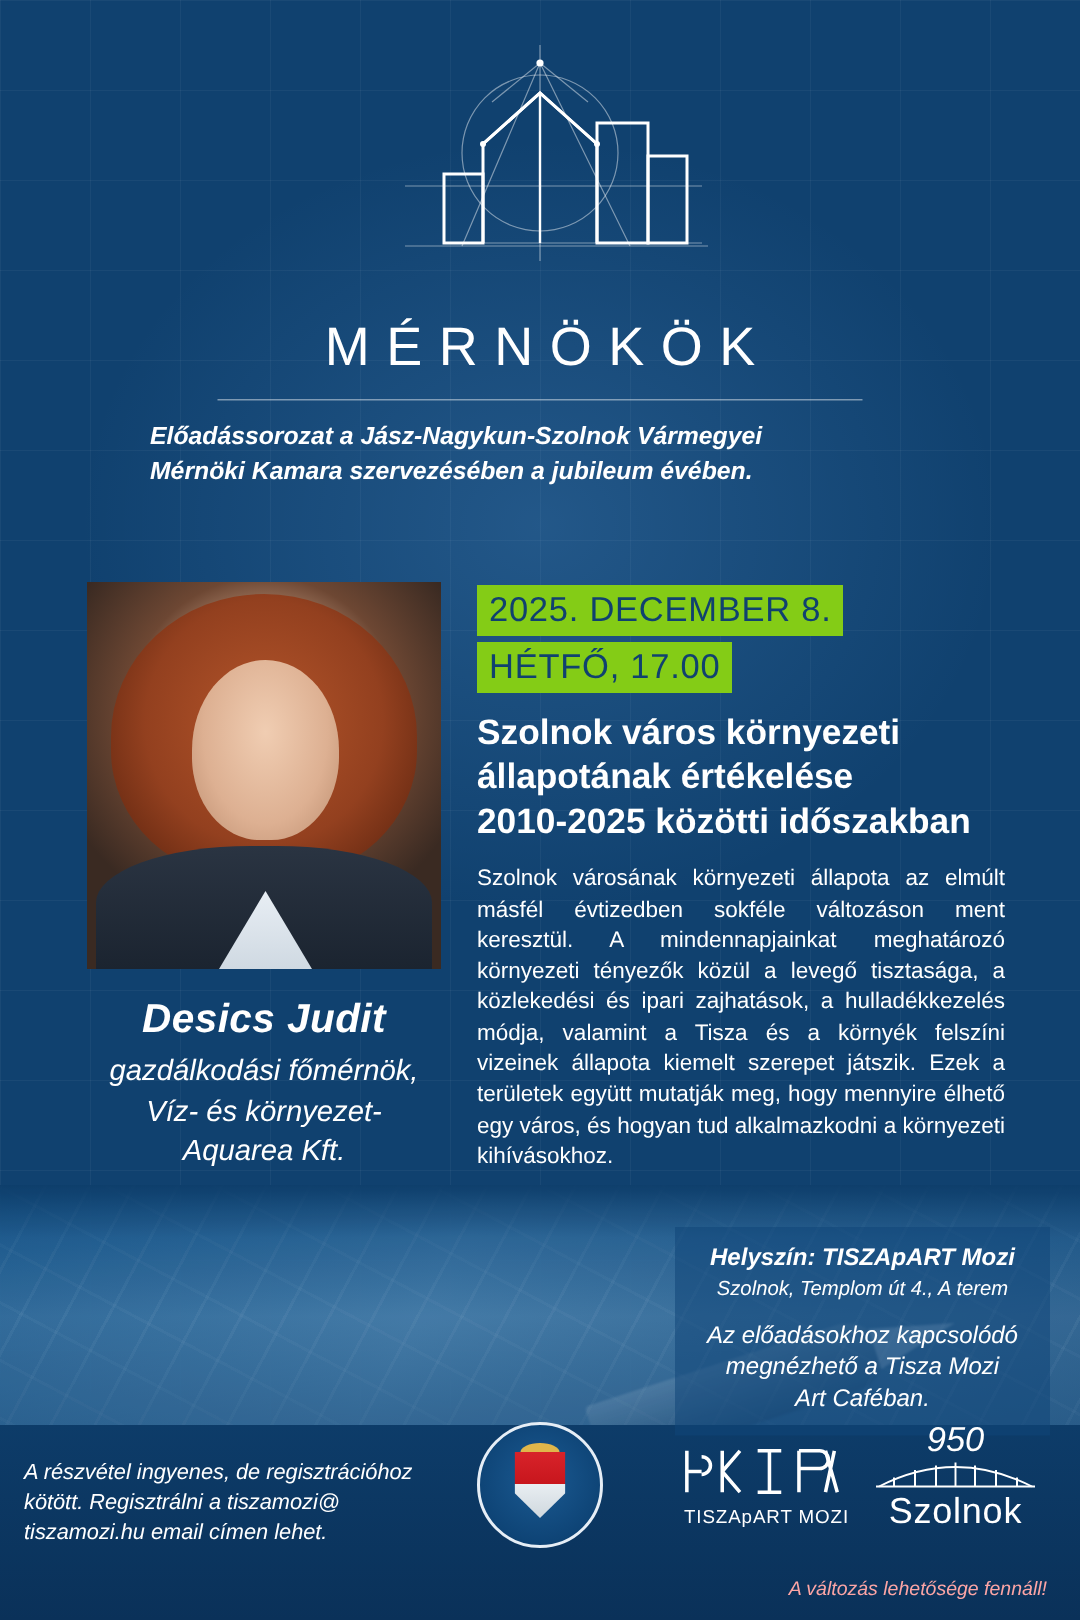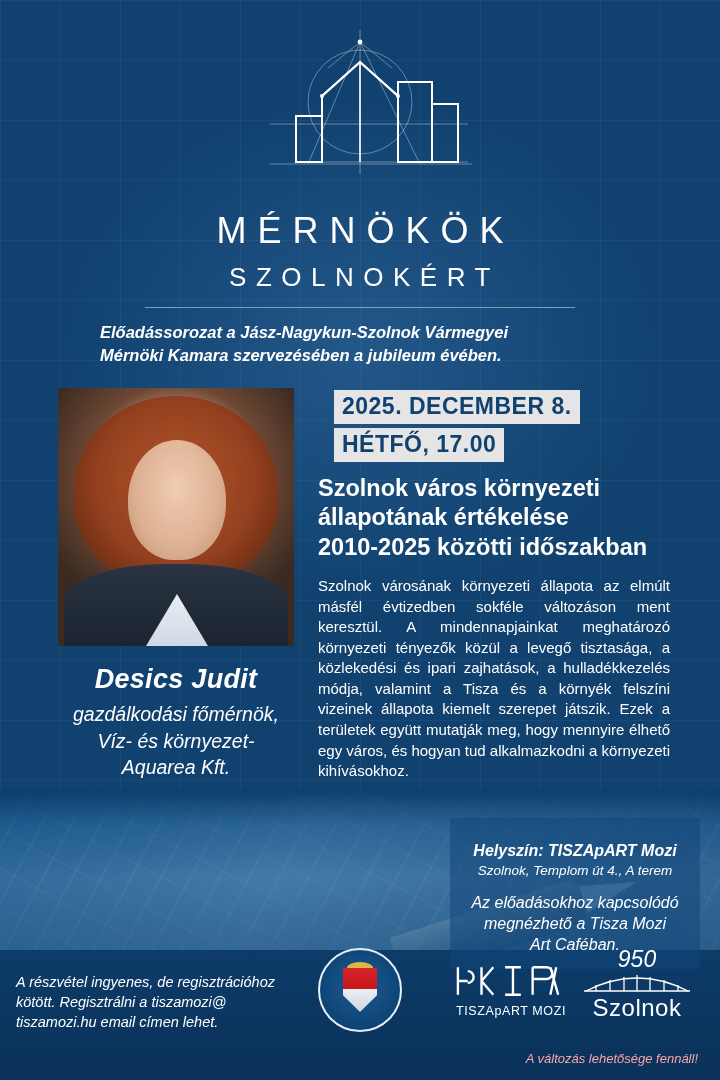--- a/index.html
+++ b/index.html
@@ -129,39 +129,39 @@
     letter-spacing: 0.3px;
   }
   .speaker-role {
     margin-top: 6px; font-size: 19.5px; font-style: italic; line-height: 1.36;
   }
 
   
   .content { position: absolute; left: 318px; top: 390px; width: 352px; }
   .date-line {
     display: inline-block;
-    background: #e5e5e5; color: #10416f;
-    font-weight: bold; font-size: 23px; letter-spacing: 0.5px;
-    padding: 3px 8px 4px 8px; margin-bottom: 4px; margin-left: 16px;
+    background: #84cc16; color: #10416f;
+    font-weight: normal; font-size: 23px; letter-spacing: 0.5px;
+    padding: 3px 8px 4px 8px; margin-bottom: 4px;
   }
   .lecture-title {
     margin-top: 8px;
     font-size: 23.5px; font-weight: bold; line-height: 1.25;
   }
   .abstract {
     margin-top: 14px;
     font-size: 15px; line-height: 1.37; text-align: justify;
   }
   .info-box {
     position: absolute; left: 450px; top: 818px; width: 250px;
     background: rgba(16, 70, 120, 0.55);
     padding: 12px 10px 14px 10px;
     text-align: center; font-style: italic;
   }
-  .info-box .venue { font-size: 16px; font-weight: bold; margin-top: 12px; }
+  .info-box .venue { font-size: 16px; font-weight: bold; }
   .info-box .addr { font-size: 13.5px; margin-top: 3px; }
   .info-box .expo { font-size: 16px; margin-top: 14px; line-height: 1.32; }
 
   
   .reg-note {
     position: absolute; left: 16px; bottom: 48px; width: 300px;
     font-size: 14.5px; font-style: italic; line-height: 1.38;
   }
   .coa {
     position: absolute; left: 318px; bottom: 48px;
@@ -227,21 +227,20 @@
           <path d="M60 140 H262"></path>
         </g>
         <g fill="#ffffff">
           <circle cx="150" cy="18" r="2.4"></circle>
           <circle cx="112" cy="72" r="2"></circle>
           <circle cx="188" cy="72" r="2"></circle>
         </g>
       </svg>
     </div>
     <div class="title-main">MÉRNÖKÖK</div>
-    <div class="title-sub">SZOLNOKÉRT</div>
     <div class="rule"></div>
     <div class="lead">
       <div>Előadássorozat a Jász-Nagykun-Szolnok Vármegyei</div>
       <div>Mérnöki Kamara szervezésében a jubileum évében.</div>
     </div>
   </div>
 
   <div class="speaker">
     <div class="portrait">
       <div class="hair"></div>

